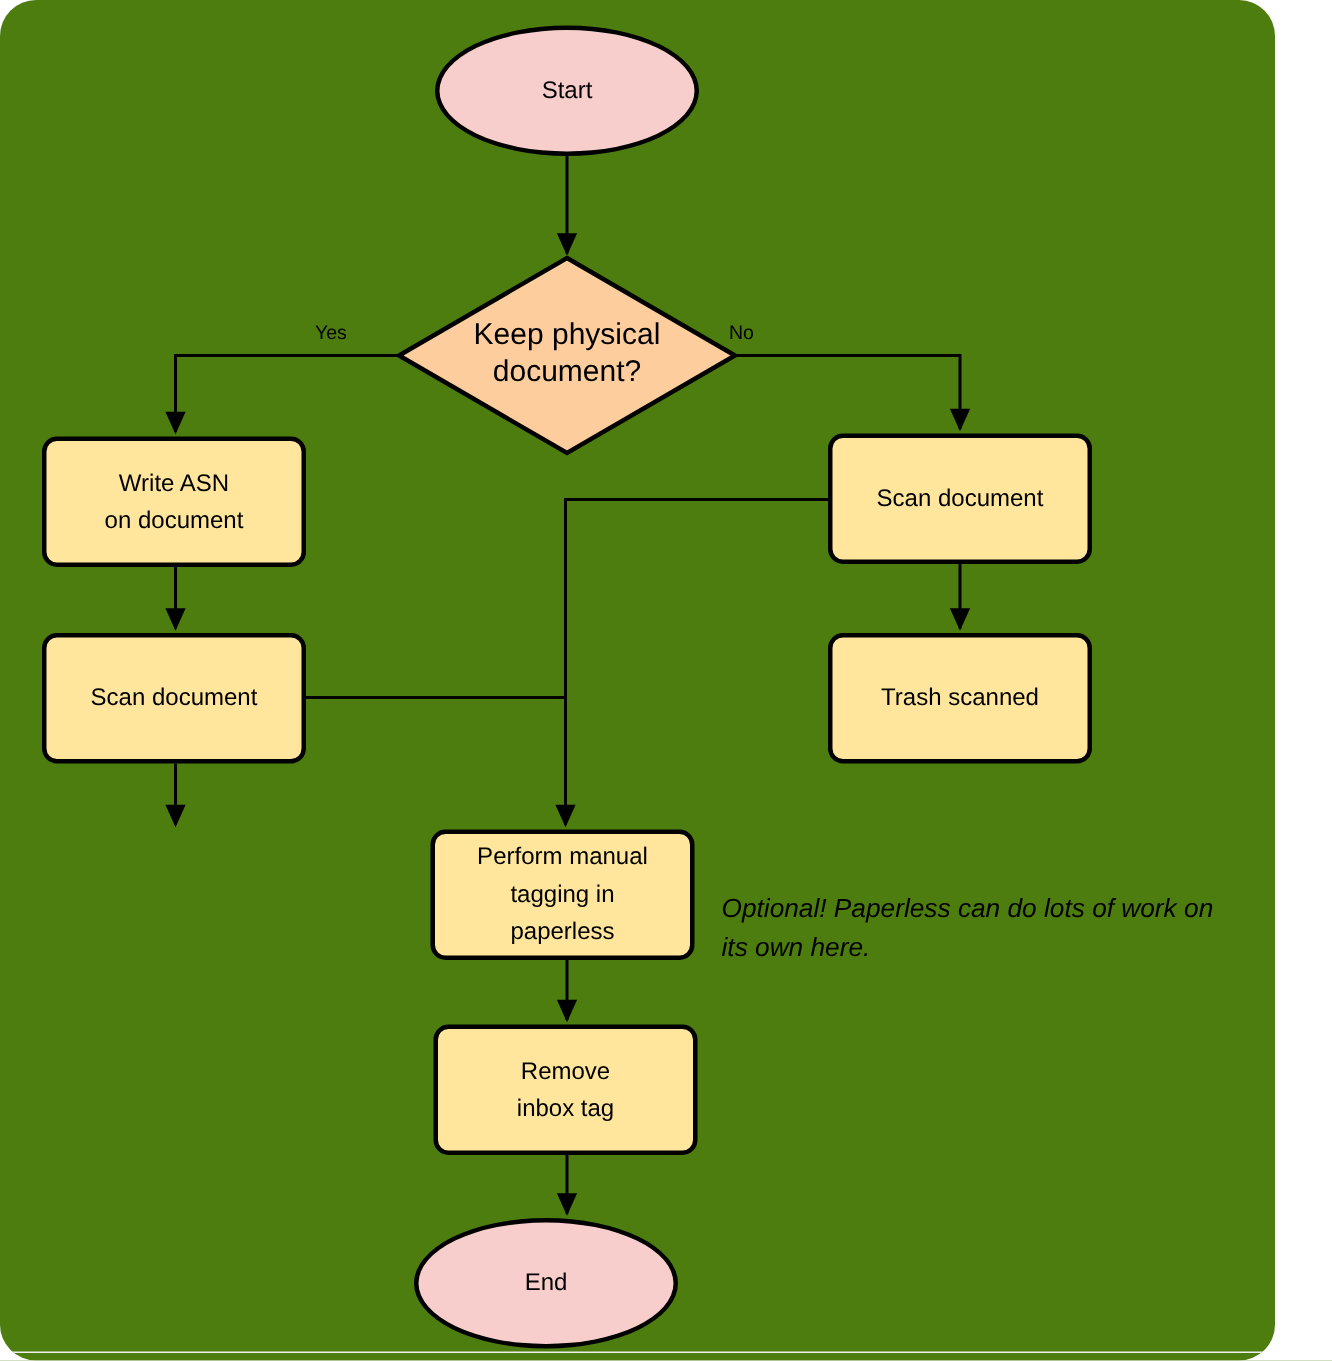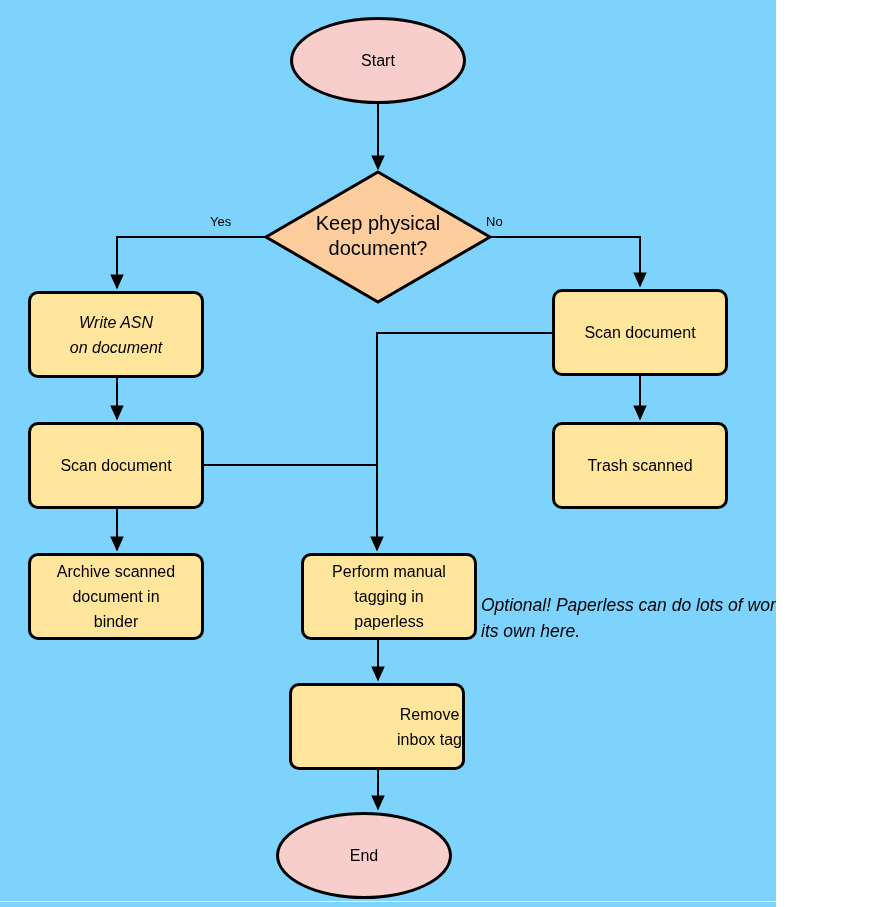--- a/index.html
+++ b/index.html
@@ -1,23 +1,24 @@
 <!DOCTYPE html>
 <html><head>
 <meta charset="utf-8">
 <style>
   html, body { margin: 0; padding: 0; background: #ffffff; }
   .canvas {
     position: relative;
-    width: 776px;
+    width: 850px;
     height: 907px;
-    background: #7dd3fc;
+    background: #4d7c0f;
     font-family: "Liberation Sans", sans-serif;
     color: #000000;
     overflow: hidden;
+    border-radius: 24px;
   }
   .edges-svg {
     position: absolute;
     left: 0; top: 0;
     width: 888px; height: 907px;
   }
   .edges-svg polyline {
     fill: none;
     stroke: #000000;
     stroke-width: 2;
@@ -106,50 +107,45 @@
   <div class="node terminal" style="left:290px; top:17px;">
     <span class="label">Start</span>
   </div>
 
   <div class="decision-label">Keep physical
 document?</div>
 
   <div class="edge-label yes">Yes</div>
   <div class="edge-label no">No</div>
 
-  <div class="node process" style="left:28px; top:291px;font-style:italic;">
+  <div class="node process" style="left:28px; top:291px;">
     <span class="label">Write ASN
 on document</span>
   </div>
 
   <div class="node process" style="left:28px; top:422px;">
     <span class="label">Scan document</span>
   </div>
 
-  <div class="node process" style="left:28px; top:553px;">
-    <span class="label">Archive scanned
-document in
-binder</span>
-  </div>
 
   <div class="node process" style="left:552px; top:289px;">
     <span class="label">Scan document</span>
   </div>
 
   <div class="node process" style="left:552px; top:422px;">
     <span class="label">Trash scanned</span>
   </div>
 
-  <div class="node process" style="left:301px; top:553px;">
+  <div class="node process" style="left:287px; top:553px;">
     <span class="label">Perform manual
 tagging in
 paperless</span>
   </div>
 
-  <div class="node process" style="left:289px; top:683px;justify-content:flex-end;">
+  <div class="node process" style="left:289px; top:683px;">
     <span class="label">Remove
 inbox tag</span>
   </div>
 
   <div class="node terminal" style="left:276px; top:812px;">
     <span class="label">End</span>
   </div>
 
   <div class="note">Optional! Paperless can do lots of work on
 its own here.</div>

